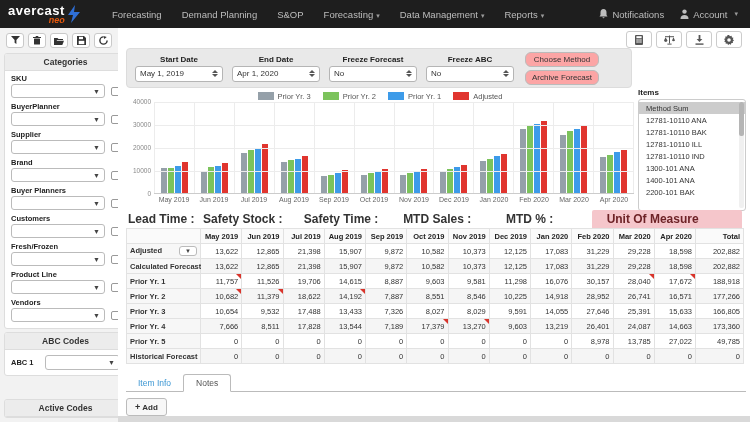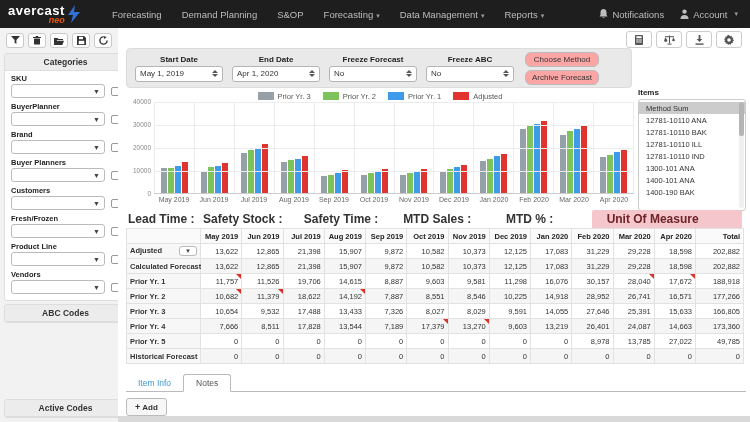--- a/index.html
+++ b/index.html
@@ -193,20 +193,29 @@
           <div class="cat-field">
             <div class="cat-label">BuyerPlanner</div>
             <div class="cat-row">
               <span class="select-box">
                 <span class="sel-caret">▼</span>
               </span>
               <span class="checkbox"></span>
             </div>
           </div>
           <div class="cat-field">
+            <div class="cat-label">Supplier</div>
+            <div class="cat-row">
+              <span class="select-box">
+                <span class="sel-caret">▼</span>
+              </span>
+              <span class="checkbox"></span>
+            </div>
+          </div>
+          <div class="cat-field">
             <div class="cat-label">Brand</div>
             <div class="cat-row">
               <span class="select-box">
                 <span class="sel-caret">▼</span>
               </span>
               <span class="checkbox"></span>
             </div>
           </div>
           <div class="cat-field">
             <div class="cat-label">Buyer Planners</div>
@@ -251,20 +260,26 @@
                 <span class="sel-caret">▼</span>
               </span>
               <span class="checkbox"></span>
             </div>
           </div>
         </div>
     </div>
 
     <div class="card">
       <div class="card-header">ABC Codes</div>
+      <div class="abc-row">
+        <span class="abc-label">ABC 1</span>
+        <span class="select-box" style="height:15px;">
+            <span class="sel-caret">▼</span>
+          </span>
+      </div>
     </div>
 
     <div class="card active-codes">
       <div class="card-header">Active Codes</div>
     </div>
   </div>
 
   <div class="main">
 
     <div class="icon-row">
@@ -474,21 +489,21 @@
     <div class="items-panel">
       <div class="items-title">Items</div>
       <div class="items-list" id="items-list">
           <div class="item-row selected">Method Sum</div>
           <div class="item-row">12781-10110 ANA</div>
           <div class="item-row">12781-10110 BAK</div>
           <div class="item-row">12781-10110 ILL</div>
           <div class="item-row">12781-10110 IND</div>
           <div class="item-row">1300-101 ANA</div>
           <div class="item-row">1400-101 ANA</div>
-          <div class="item-row">1400-190 BAK</div>
+          <div class="item-row">2200-101 BAK</div>
           <div class="items-scrollbar">
             <div class="items-thumb"></div>
           </div>
         </div>
     </div>
 
     <div class="stats-row" id="stats-row">
         <span class="stat">Lead Time : 0</span>
         <span class="stat">Safety Stock : 312</span>
         <span class="stat">Safety Time : 0.00</span>

